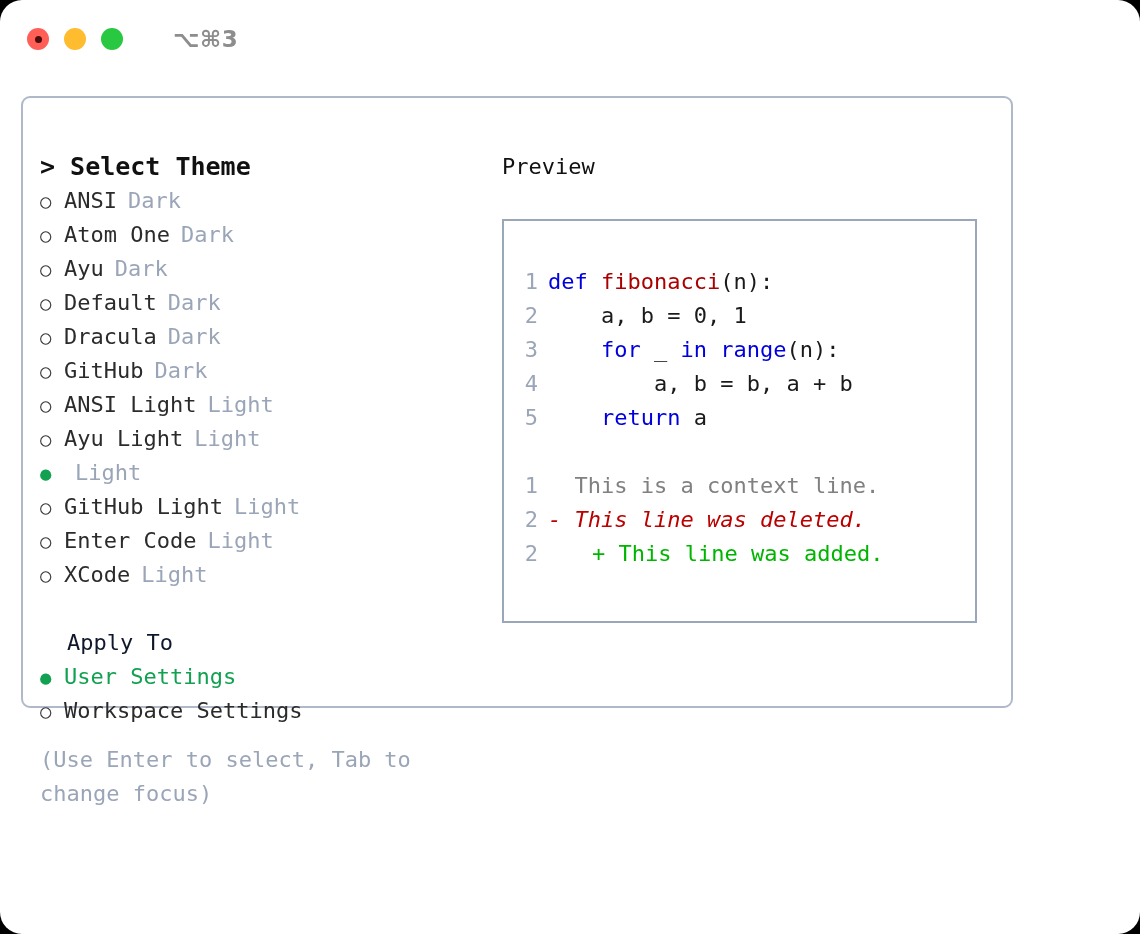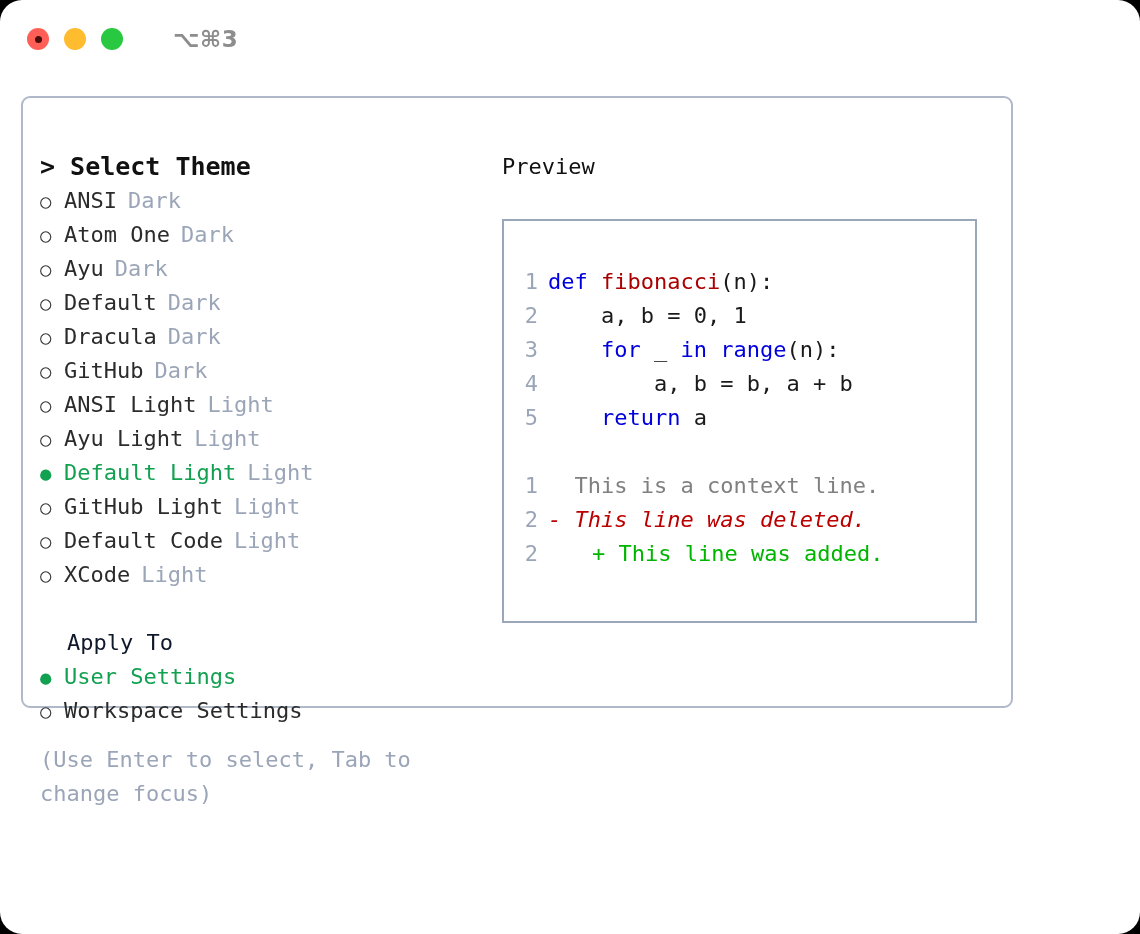--- a/index.html
+++ b/index.html
@@ -200,23 +200,23 @@
 
       <div class="opt-list" id="theme-list">
           <div class="opt"><span class="marker">○</span><span class="opt-label">ANSI</span><span class="opt-tag">Dark</span></div>
           <div class="opt"><span class="marker">○</span><span class="opt-label">Atom One</span><span class="opt-tag">Dark</span></div>
           <div class="opt"><span class="marker">○</span><span class="opt-label">Ayu</span><span class="opt-tag">Dark</span></div>
           <div class="opt"><span class="marker">○</span><span class="opt-label">Default</span><span class="opt-tag">Dark</span></div>
           <div class="opt"><span class="marker">○</span><span class="opt-label">Dracula</span><span class="opt-tag">Dark</span></div>
           <div class="opt"><span class="marker">○</span><span class="opt-label">GitHub</span><span class="opt-tag">Dark</span></div>
           <div class="opt"><span class="marker">○</span><span class="opt-label">ANSI Light</span><span class="opt-tag">Light</span></div>
           <div class="opt"><span class="marker">○</span><span class="opt-label">Ayu Light</span><span class="opt-tag">Light</span></div>
-          <div class="opt selected"><span class="marker sel">●</span><span class="opt-label">Default Light</span><span class="opt-tag">Light</span></div>
+          <div class="opt selected"><span class="marker sel">●</span><span class="opt-tag">Light</span></div>
           <div class="opt"><span class="marker">○</span><span class="opt-label">GitHub Light</span><span class="opt-tag">Light</span></div>
-          <div class="opt"><span class="marker">○</span><span class="opt-label">Default Code</span><span class="opt-tag">Light</span></div>
+          <div class="opt"><span class="marker">○</span><span class="opt-label">Enter Code</span><span class="opt-tag">Light</span></div>
           <div class="opt"><span class="marker">○</span><span class="opt-label">XCode</span><span class="opt-tag">Light</span></div>
         </div>
 
       <div class="section-gap"></div>
 
       <div class="subheading">Apply To</div>
 
       <div class="opt-list" id="apply-list">
           <div class="opt selected"><span class="marker sel">●</span><span class="opt-label">User Settings</span></div>
           <div class="opt"><span class="marker">○</span><span class="opt-label">Workspace Settings</span></div>

